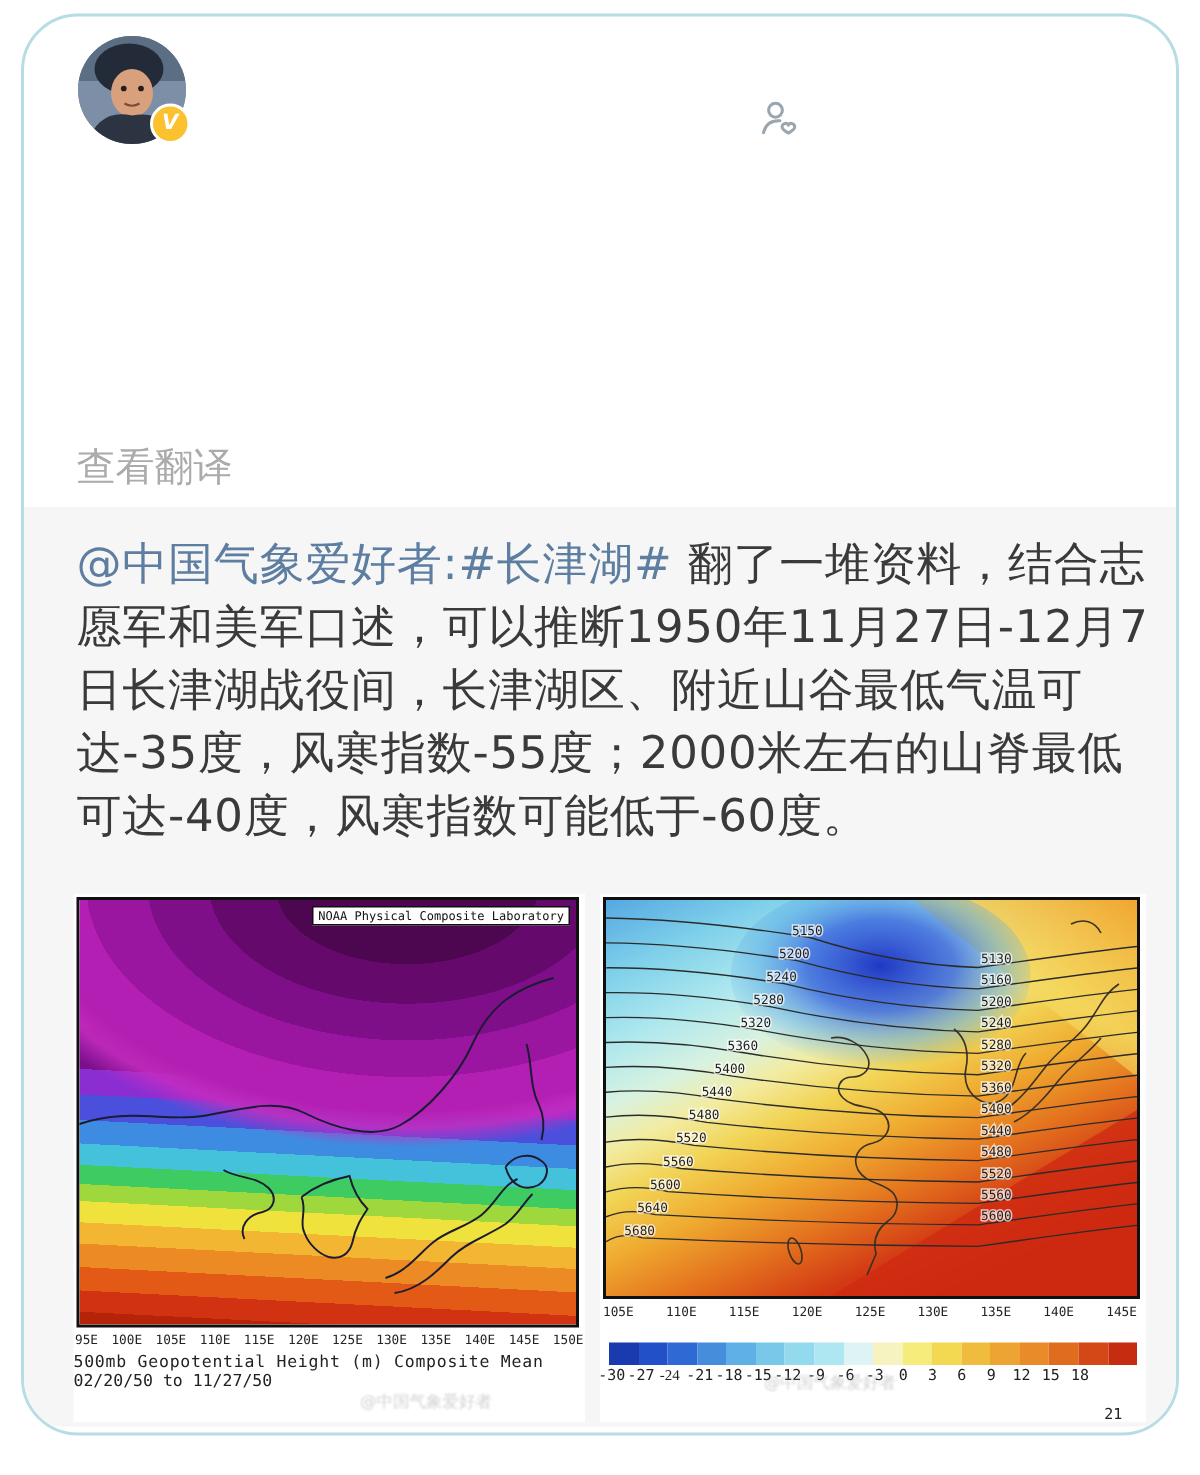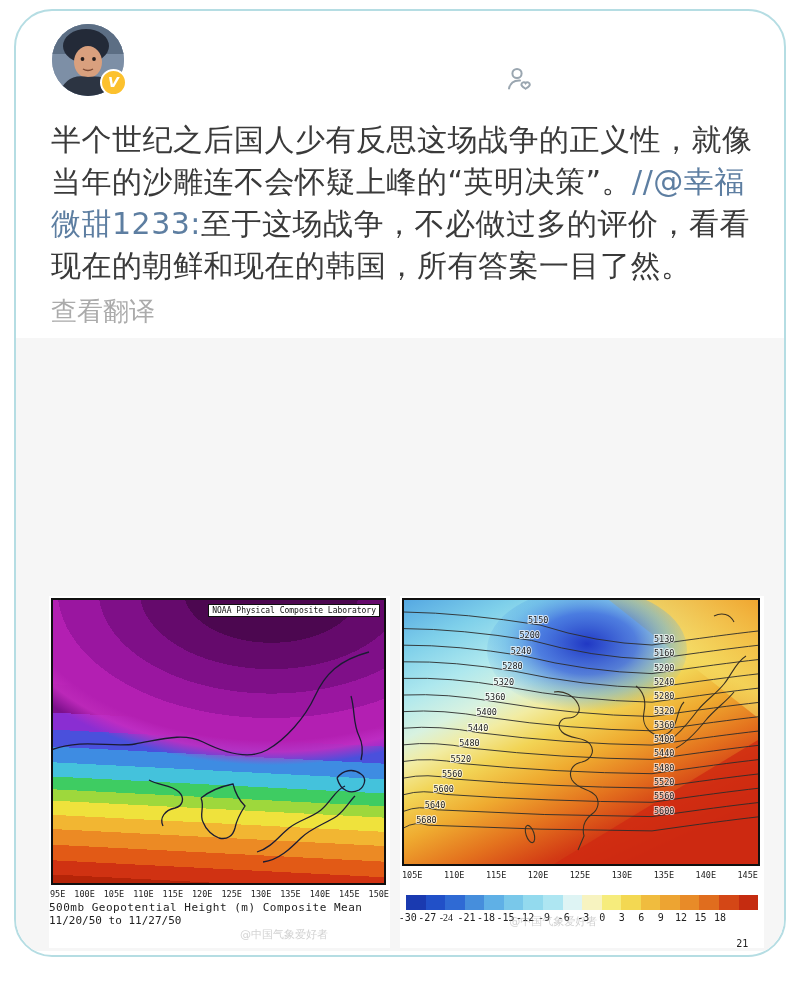--- a/index.html
+++ b/index.html
@@ -75,26 +75,26 @@
   <div class="follow">
     <svg viewBox="0 0 30 30" width="30" height="30">
       <g stroke="#9aa6b0" stroke-width="2" fill="none" stroke-linecap="round">
         <circle cx="12" cy="8.5" r="4.6"></circle>
         <path d="M4,23.5 q2,-8.5 11,-8"></path>
         <path d="M20.6,18.2 c1.3,-1.8 4.2,-0.7 4.2,1.3 c0,2 -2.6,3.2 -4.2,4.2 c-1.6,-1 -4.2,-2.2 -4.2,-4.2 c0,-2 2.9,-3.1 4.2,-1.3 z"></path>
       </g>
     </svg>
   </div>
 
-  <div class="post-text">
-    <span>半个世纪之后国人少有反思这场战争的正义性，就像当年的沙雕连不会怀疑上峰的“英明决策”。</span><a class="blue">//@幸福微甜1233:</a><span>至于这场战争，不必做过多的评价，看看现在的朝鲜和现在的韩国，所有答案一目了然。</span>
-  </div>
   <div class="translate">查看翻译</div>
 
   <div class="quote">
+    <div class="quote-text">
+      <a class="blue">@中国气象爱好者:</a><a class="blue">#长津湖#</a><span> 翻了一堆资料，结合志愿军和美军口述，可以推断1950年11月27日-12月7日长津湖战役间，长津湖区、附近山谷最低气温可达-35度，风寒指数-55度；2000米左右的山脊最低可达-40度，风寒指数可能低于-60度。</span>
+    </div>
 
     <div class="maps">
 
       <div class="map-box" id="leftmap">
         <div class="lplot">
           <svg viewBox="0 0 331 283" preserveAspectRatio="none">
             <defs>
               <linearGradient id="lbands" x1="0.06" y1="0" x2="0" y2="1">
                 <stop offset="0" stop-color="#e066d4"></stop>
                   <stop offset=".05" stop-color="#e066d4"></stop>
@@ -168,21 +168,21 @@
             <span>115E</span>
             <span>120E</span>
             <span>125E</span>
             <span>130E</span>
             <span>135E</span>
             <span>140E</span>
             <span>145E</span>
             <span>150E</span>
           </div>
         <div class="lcap cap1 mono">500mb Geopotential Height (m) Composite Mean</div>
-        <div class="lcap cap2 mono">11/20/50  to  11/27/50</div>
+        <div class="lcap cap2 mono">02/20/50  to  11/27/50</div>
         <div class="wm lwm">@中国气象爱好者</div>
       </div>
 
       <div class="map-box" id="rightmap">
         <div class="rplot">
           <svg id="rsvg" viewBox="0 0 354 264" preserveAspectRatio="none">
             <defs>
               <linearGradient id="rbase" x1="0" y1="0" x2="0.62" y2="1">
                 <stop offset="0" stop-color="#55a8e2"></stop>
                 <stop offset=".14" stop-color="#7fd0ea"></stop>

